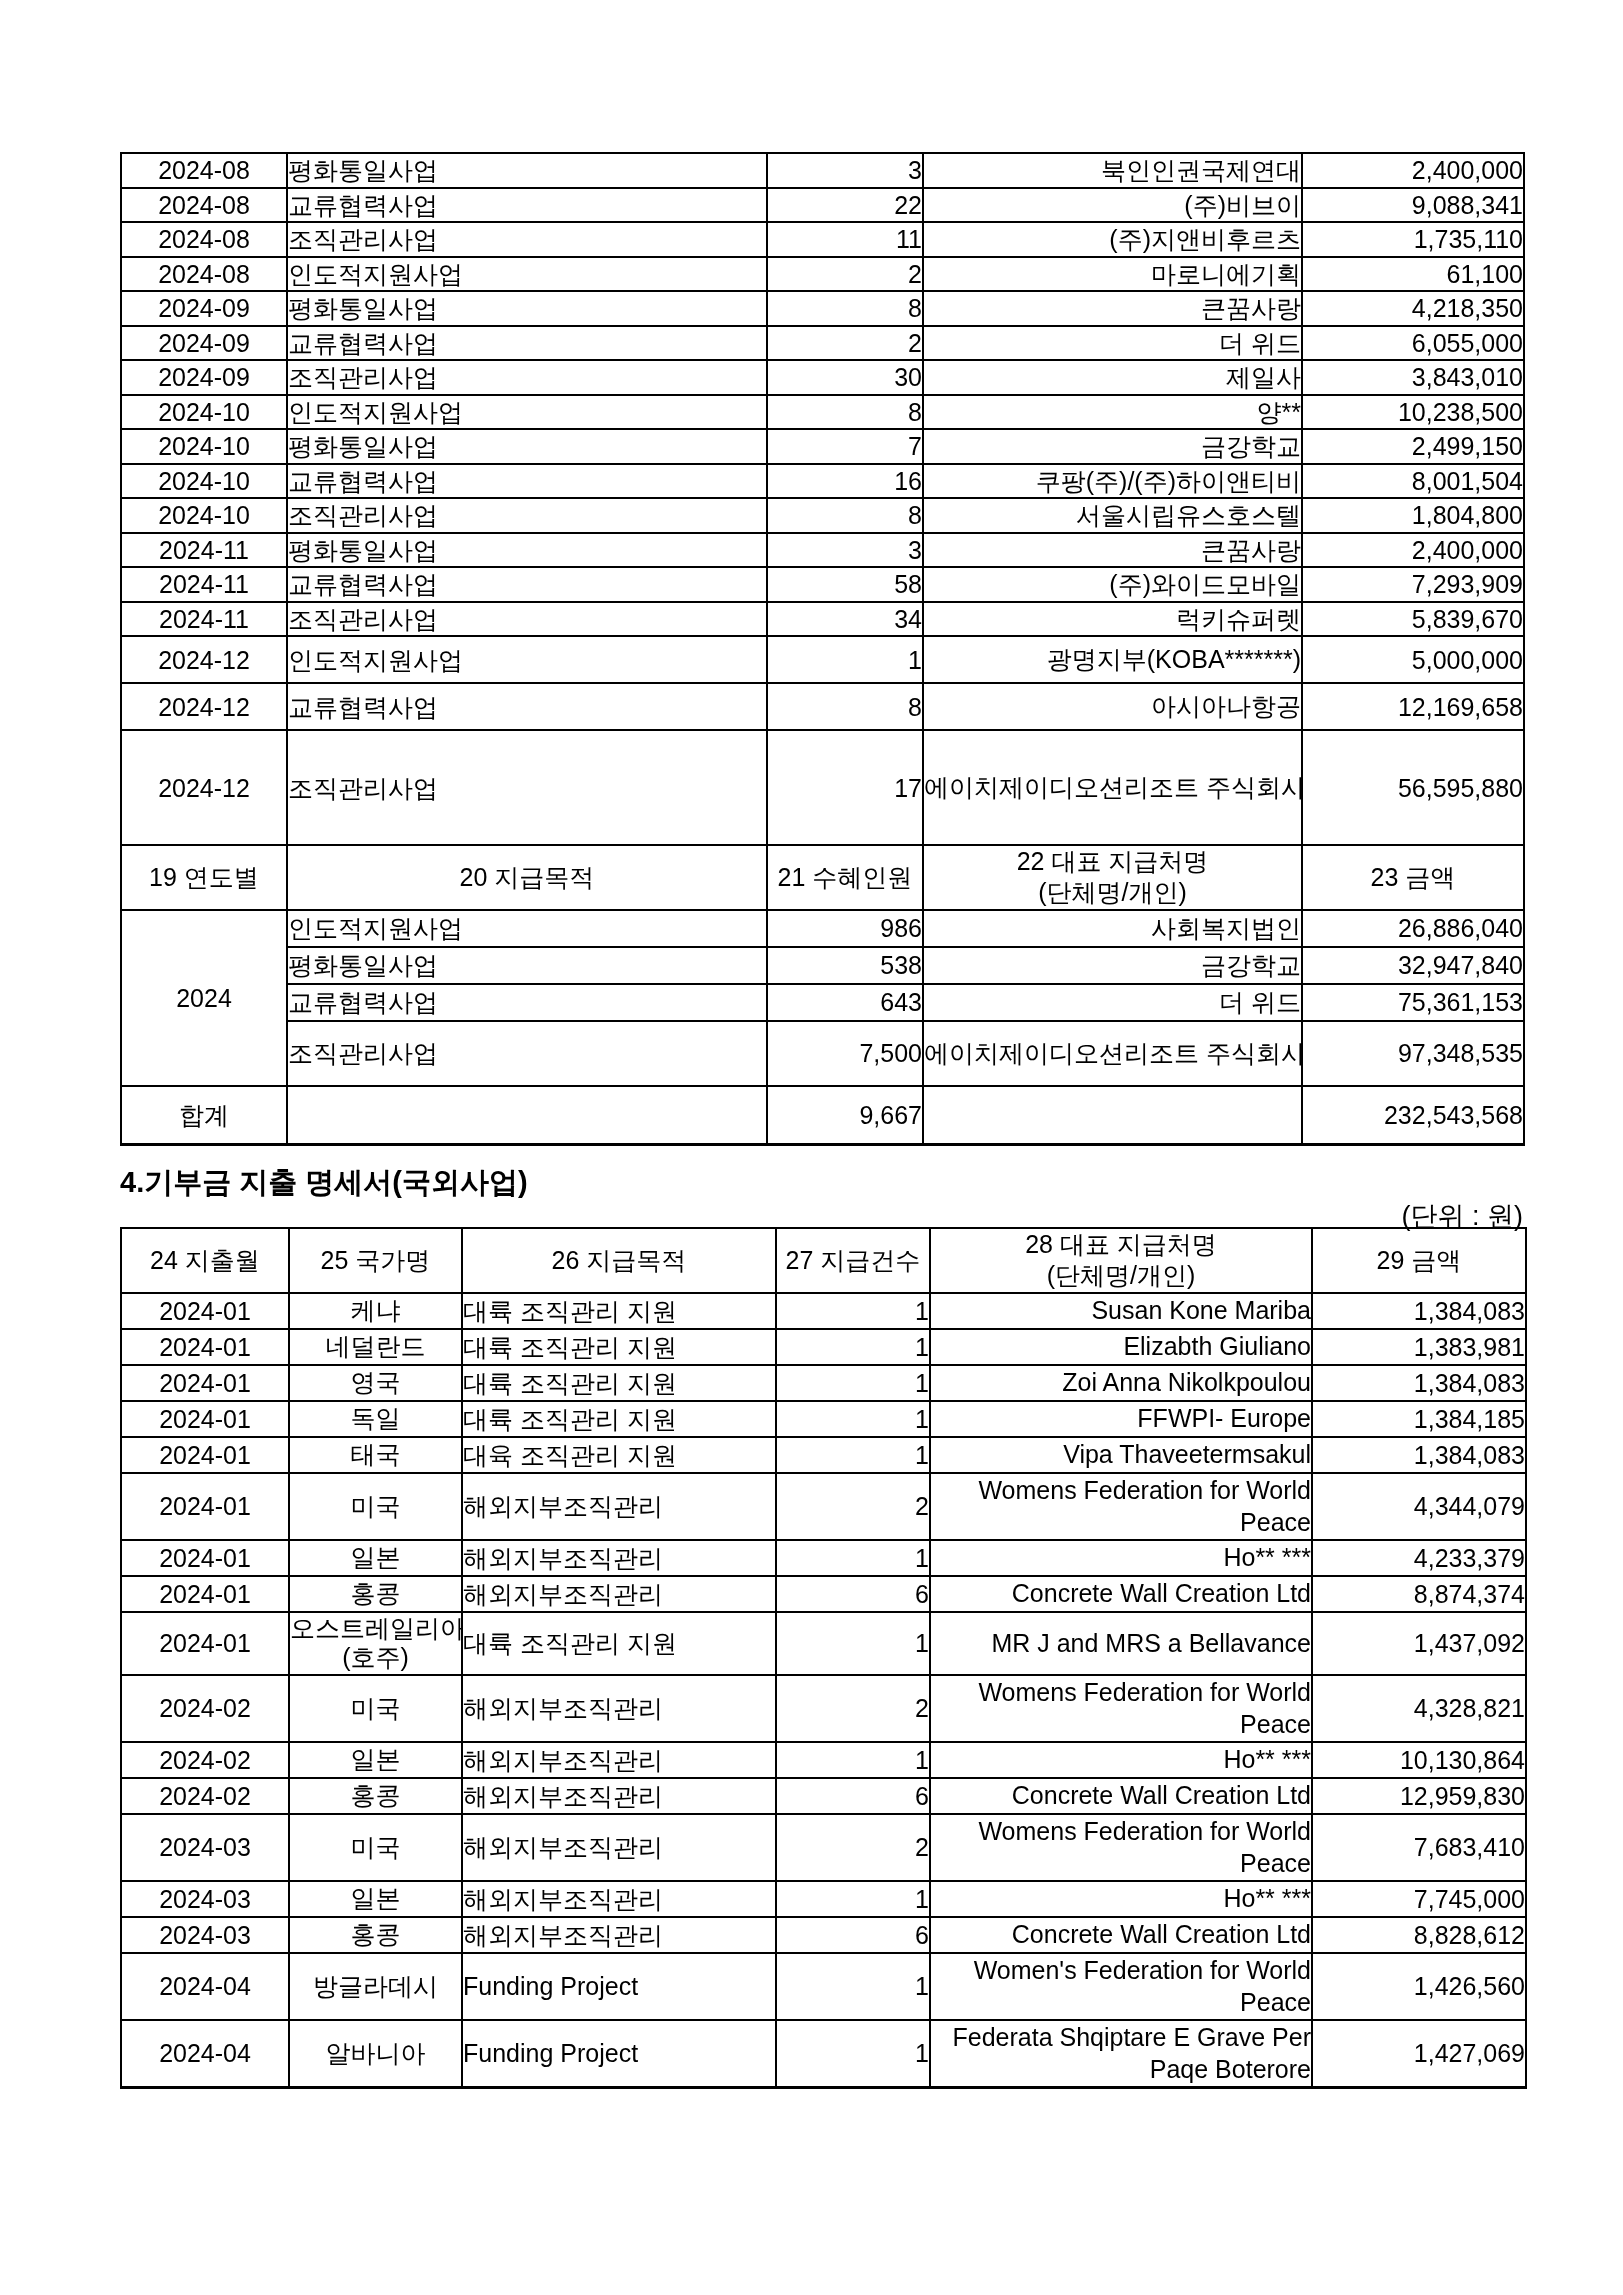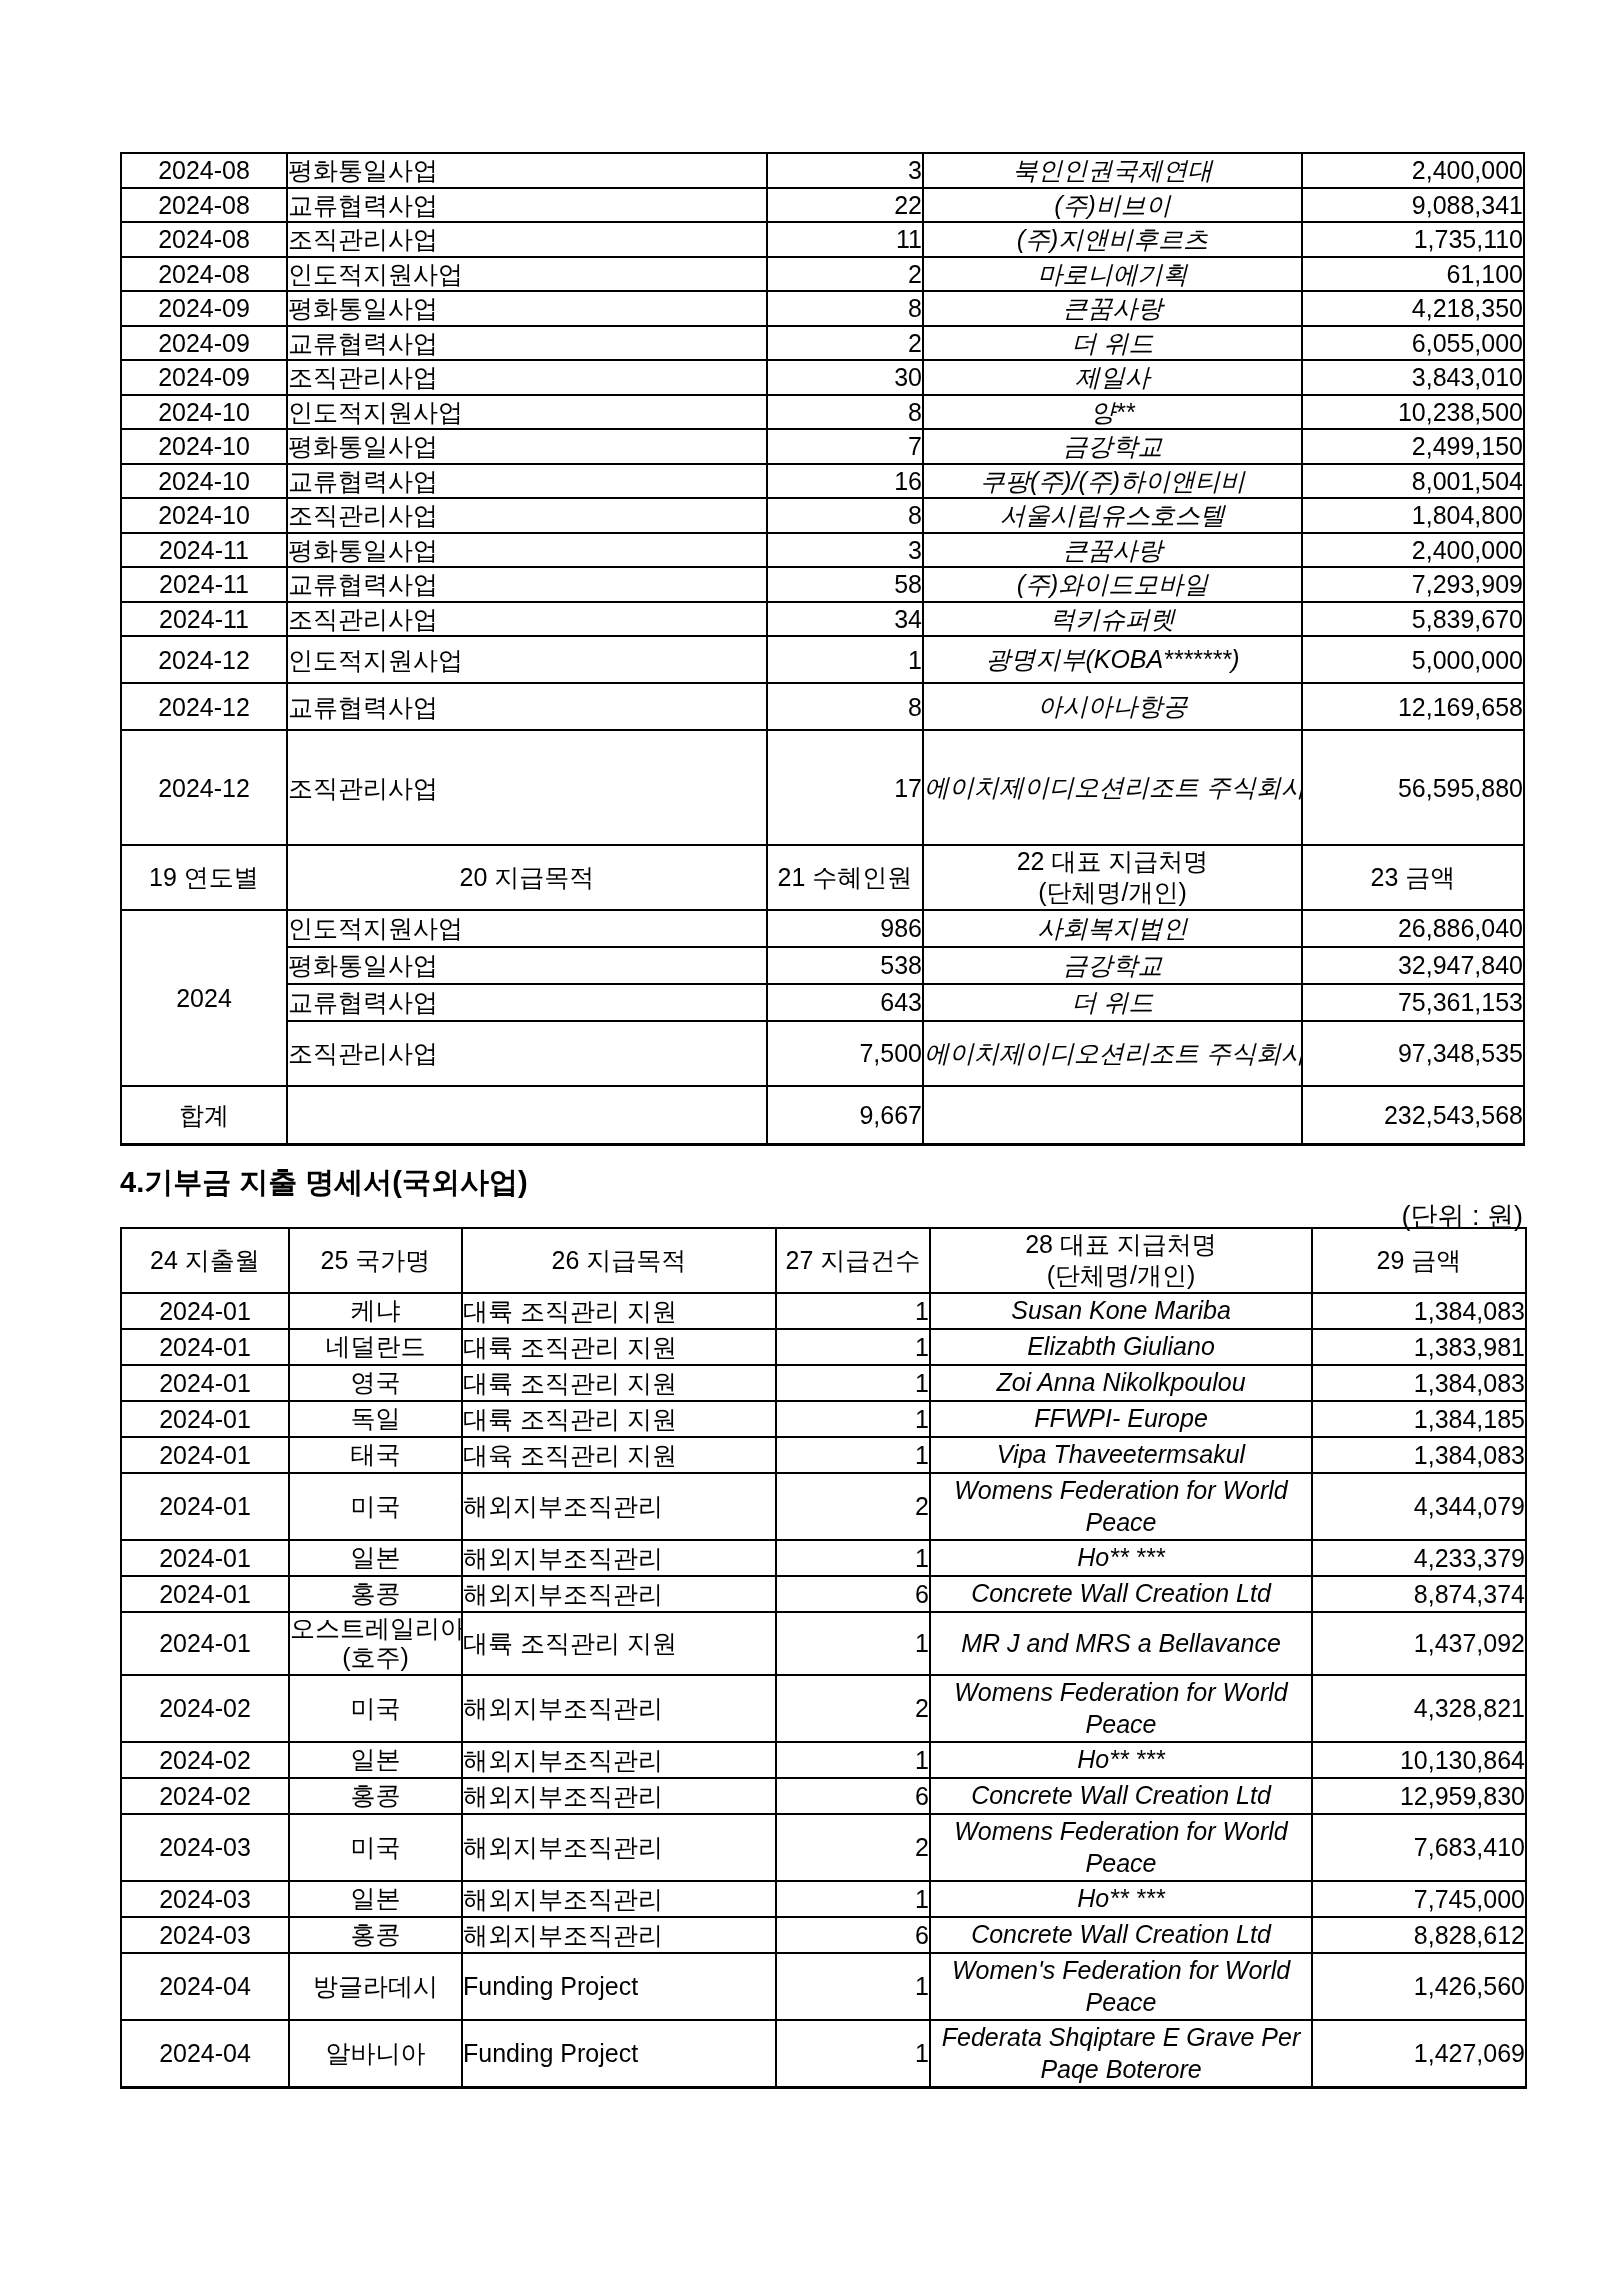--- a/index.html
+++ b/index.html
@@ -48,21 +48,21 @@
   .t2 tbody tr:nth-child(13),
   .t2 tbody tr:nth-child(16),
   .t2 tbody tr:nth-child(17){height:65px;}
   .t2 tbody tr:nth-child(9){height:63px;}
 
   
   .c-center{text-align:center;}
   .c-country{text-align:center;word-break:keep-all;line-height:1.15;}
   .c-purpose{text-align:left;padding-left:9.2px;word-break:keep-all;}
   .c-count{text-align:right;padding-right:2.6px;}
-  .c-payee{text-align:center;padding-left:5.9px;padding-right:6.5px;line-height:1.3;font-style:italic;}
+  .c-payee{text-align:right;padding-left:5.9px;padding-right:6.5px;line-height:1.3;}
   .t1 .c-payee{white-space:nowrap;}
   .c-amount{text-align:right;padding-right:13px;}
   .hdr-row th{text-align:center;line-height:1.25;}
 
   .sec-title{
     position:absolute;
     left:120px;
     top:1163px;
     font-size:29px;
     font-weight:bold;

